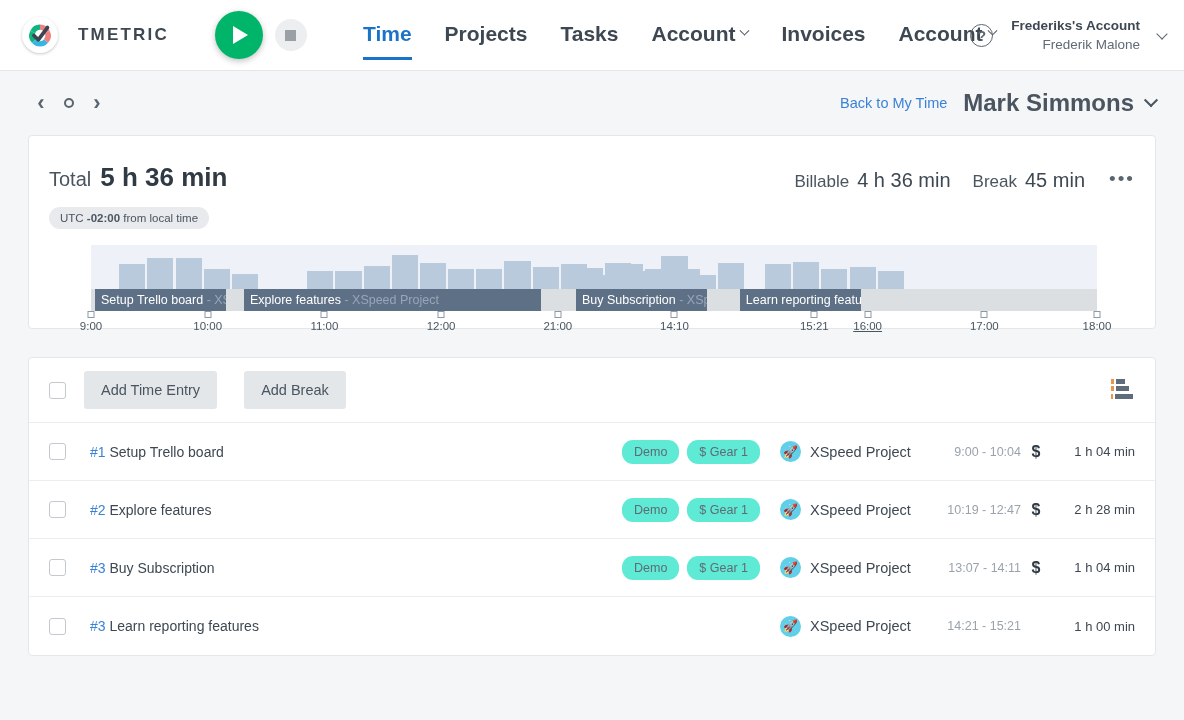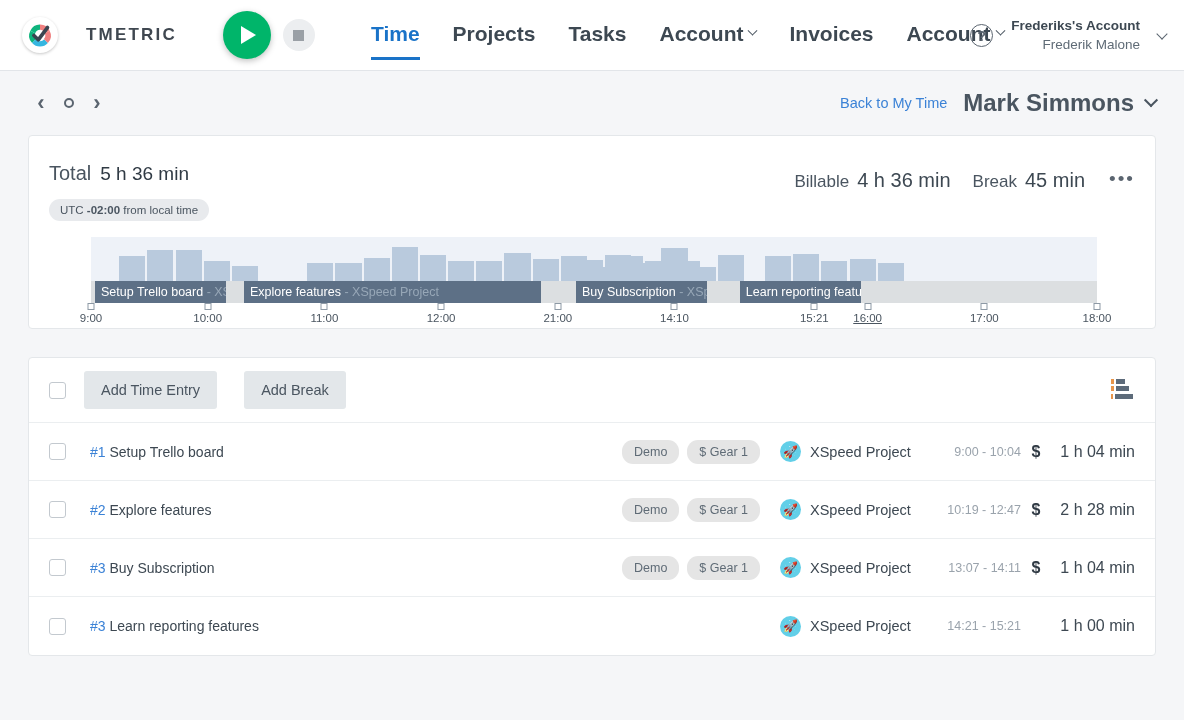--- a/index.html
+++ b/index.html
@@ -21,21 +21,21 @@
   }
   .logo-wrap { display:flex; align-items:center; margin-left:22px; }
   .logo-mark {
     width:36px; height:36px; border-radius:50%;
     background:#ffffff;
     box-shadow:0 1px 3px rgba(0,0,0,0.22);
     position:relative;
     display:flex; align-items:center; justify-content:center;
   }
   .logo-brand {
-    margin-left:28px;
+    margin-left:20px;
     font-size:17px; letter-spacing:2.2px;
     font-weight:600; color:#3f4750;
   }
   .transport { display:flex; align-items:center; margin-left:46px; gap:12px; }
   .play-btn {
     width:48px; height:48px; border-radius:50%;
     background:#00b56a;
     box-shadow:0 2px 6px rgba(0,0,0,0.25);
     display:flex; align-items:center; justify-content:center;
     cursor:pointer;
@@ -122,21 +122,21 @@
   .username .caret { width:10px; height:10px; border-width:2.2px; }
 
   
   .card {
     background:#fff; border:1px solid #e4e7ea; border-radius:4px;
     margin:0 28px;
   }
   .summary-card { height:194px; position:relative; }
   .totals { display:flex; align-items:baseline; padding:26px 0 0 20px; }
   .tot-label { font-size:20px; color:#4a5560; }
-  .tot-value { font-size:19px; font-weight:400; color:#303a44; margin-left:9px; }
+  .tot-value { font-size:26px; font-weight:700; color:#303a44; margin-left:9px; }
   .summary-right {
     position:absolute; right:20px; top:33px;
     display:flex; align-items:baseline; gap:8px;
   }
   .sr-label { font-size:17px; color:#4a5560; }
   .sr-value { font-size:20px; color:#3d4852; }
   .dots-btn {
     margin-left:16px; letter-spacing:2px; color:#5b6570;
     font-size:19px; cursor:pointer; position:relative; top:-2px;
   }
@@ -201,34 +201,34 @@
     position:relative;
   }
   .row:last-child { border-bottom:none; }
   .row-title { margin-left:24px; font-size:14px; color:#3d4852; white-space:nowrap; }
   .row-id { color:#3b82d6; cursor:pointer; }
   .row-right {
     position:absolute; right:20px; display:flex; align-items:center;
   }
   .tags { display:flex; gap:8px; }
   .tag {
-    background:#e5e5e5; color:#5f6b76; font-size:12.5px;
+    background:#5eead4; color:#5f6b76; font-size:12.5px;
     border-radius:11px; padding:5px 12px; white-space:nowrap;
     cursor:pointer;
   }
   .proj { display:flex; align-items:center; gap:9px; margin-left:20px; width:163px; }
   .proj-ico {
     width:21px; height:21px; border-radius:50%; background:#62cfe8;
     display:flex; align-items:center; justify-content:center;
     font-size:12px; flex:none;
   }
   .proj-name { font-size:14.5px; color:#3d4852; white-space:nowrap; }
   .times { font-size:12.5px; color:#9aa3ac; width:78px; text-align:right; white-space:nowrap; }
   .billable { width:30px; text-align:center; font-size:16px; font-weight:700; color:#303a44; }
-  .dur { width:84px; text-align:right; font-size:16px; color:#3d4852; white-space:nowrap; }
+  .dur { width:84px; text-align:right; font-size:13px; color:#3d4852; white-space:nowrap; }
 </style>
 </head>
 <body>
 
 <div class="header">
   <div class="logo-wrap">
     <div class="logo-mark">
       <svg width="28" height="28" viewBox="0 0 32 32">
         <path d="M16 4 A12 12 0 0 1 27 11 L21.5 14 A6 6 0 0 0 16 10 Z" fill="#ef8080"></path>
         <path d="M16 4 A12 12 0 0 0 5 11 L10.5 14 A6 6 0 0 1 16 10 Z" fill="#0fb57e"></path>

